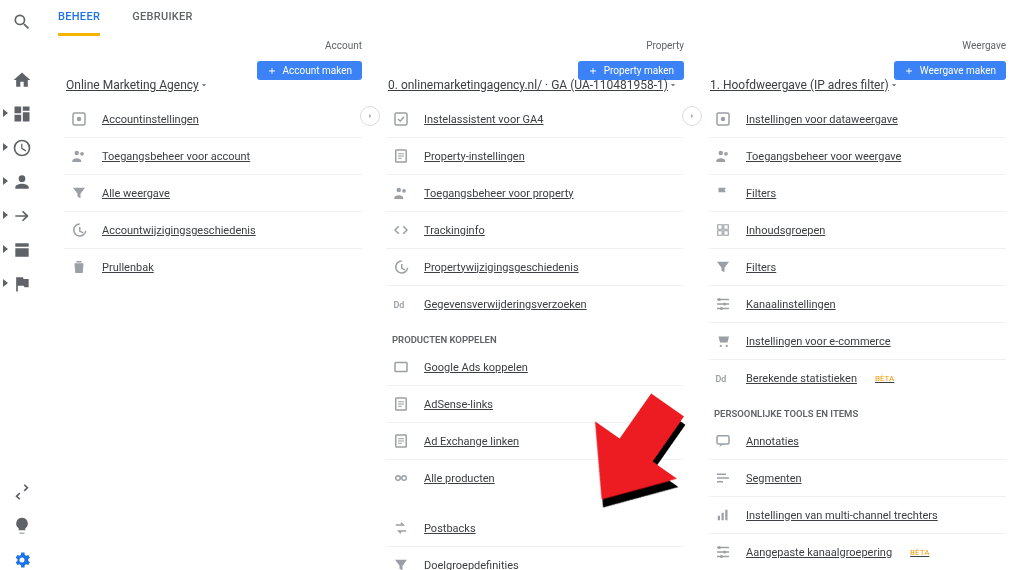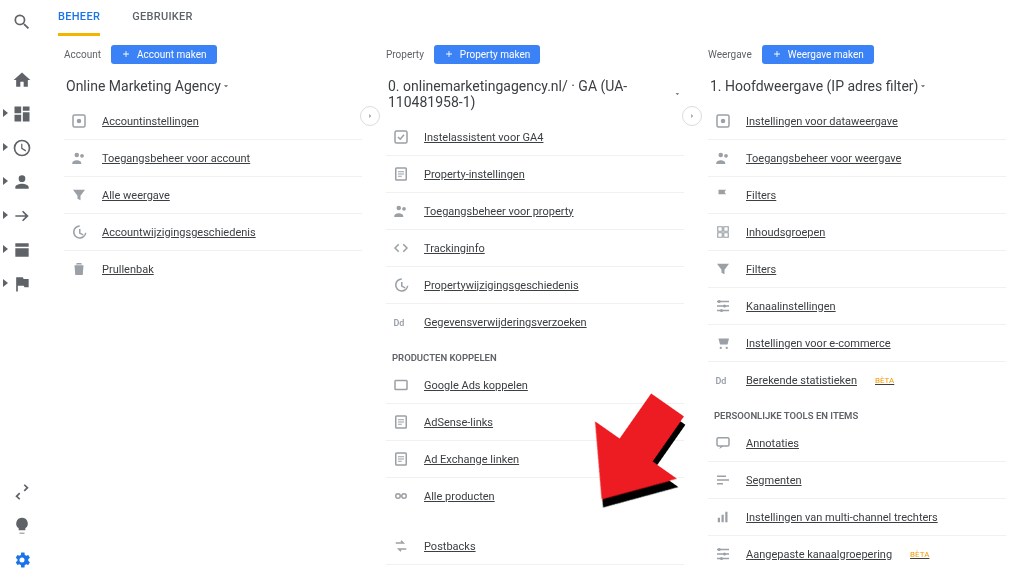--- a/index.html
+++ b/index.html
@@ -12,25 +12,25 @@
 .tab { font-size:11px; font-weight:500; color:#5f6368; letter-spacing:.3px; cursor:pointer; padding-bottom:10px;}
 .tab.active { color:#1a73e8; border-bottom:3px solid #f4b400; }
 
 .sidebar { position:absolute; top:44px; left:0; width:44px; bottom:0; display:flex; flex-direction:column; align-items:center; padding-top:26px; gap:14px;}
 .sidebar .navicon { width:20px; height:20px; fill:#5f6368; position:relative; cursor:pointer;}
 .sidebar .spacer { flex:1; }
 .sidebar .tri { position:absolute; left:-9px; top:5px; width:0;height:0;border-top:4px solid transparent;border-bottom:4px solid transparent;border-left:5px solid #5f6368;}
 
 .content { position:absolute; top:40px; left:56px; right:10px; bottom:0; display:flex; gap:8px;}
 .col { flex:1; padding:0 8px; position:relative;}
-.colhead { display:flex; align-items:center; gap:10px; height:28px; margin-bottom:6px;}
+.colhead { display:flex; align-items:flex-end; gap:10px; height:28px; margin-bottom:6px;flex-direction:column;}
 .colhead .colname { font-size:10px; color:#5f6368; }
 .createbtn { background:#3b82f6; color:#fff; font-size:10px; padding:4px 10px; border-radius:3px; display:inline-flex; align-items:center; gap:6px; cursor:pointer;}
 .createbtn svg{width:10px;height:10px;fill:#fff;}
-.dropdown { font-size:14px; color:#3c4043; display:flex; align-items:center; justify-content:flex-start; padding:4px 2px 8px; border-bottom:1px solid transparent; cursor:pointer;}
+.dropdown { font-size:12px; color:#3c4043; display:flex; align-items:center; justify-content:flex-start; padding:4px 2px 8px; border-bottom:1px solid transparent; cursor:pointer;text-decoration:underline;}
 .dropdown svg{width:10px;height:10px;fill:#5f6368;}
 .menuitem { display:flex; align-items:center; gap:14px; padding:9px 6px; font-size:11px; color:#3c4043; border-bottom:1px solid #f1f1f1; cursor:pointer;text-decoration:underline;}
 .menuitem:last-child{border-bottom:none;}
 .menuitem .mi-icon{ width:18px; height:18px; fill:#9aa0a6; flex-shrink:0; display:flex;align-items:center;justify-content:center;}
 .sectionhdr { font-size:9.5px; font-weight:600; color:#5f6368; padding:12px 6px 4px;}
 .beta { font-size:8px; color:#f29900; margin-left:4px;}
 .connector { position:absolute; top:66px; width:20px; height:20px; border:1px solid #dadce0; border-radius:50%; background:#fff; display:flex;align-items:center;justify-content:center;}
 .connector svg{width:10px;height:10px;fill:#9aa0a6;}
 
 .arrow { position:absolute; left:556px; top:380px; pointer-events:none; }

